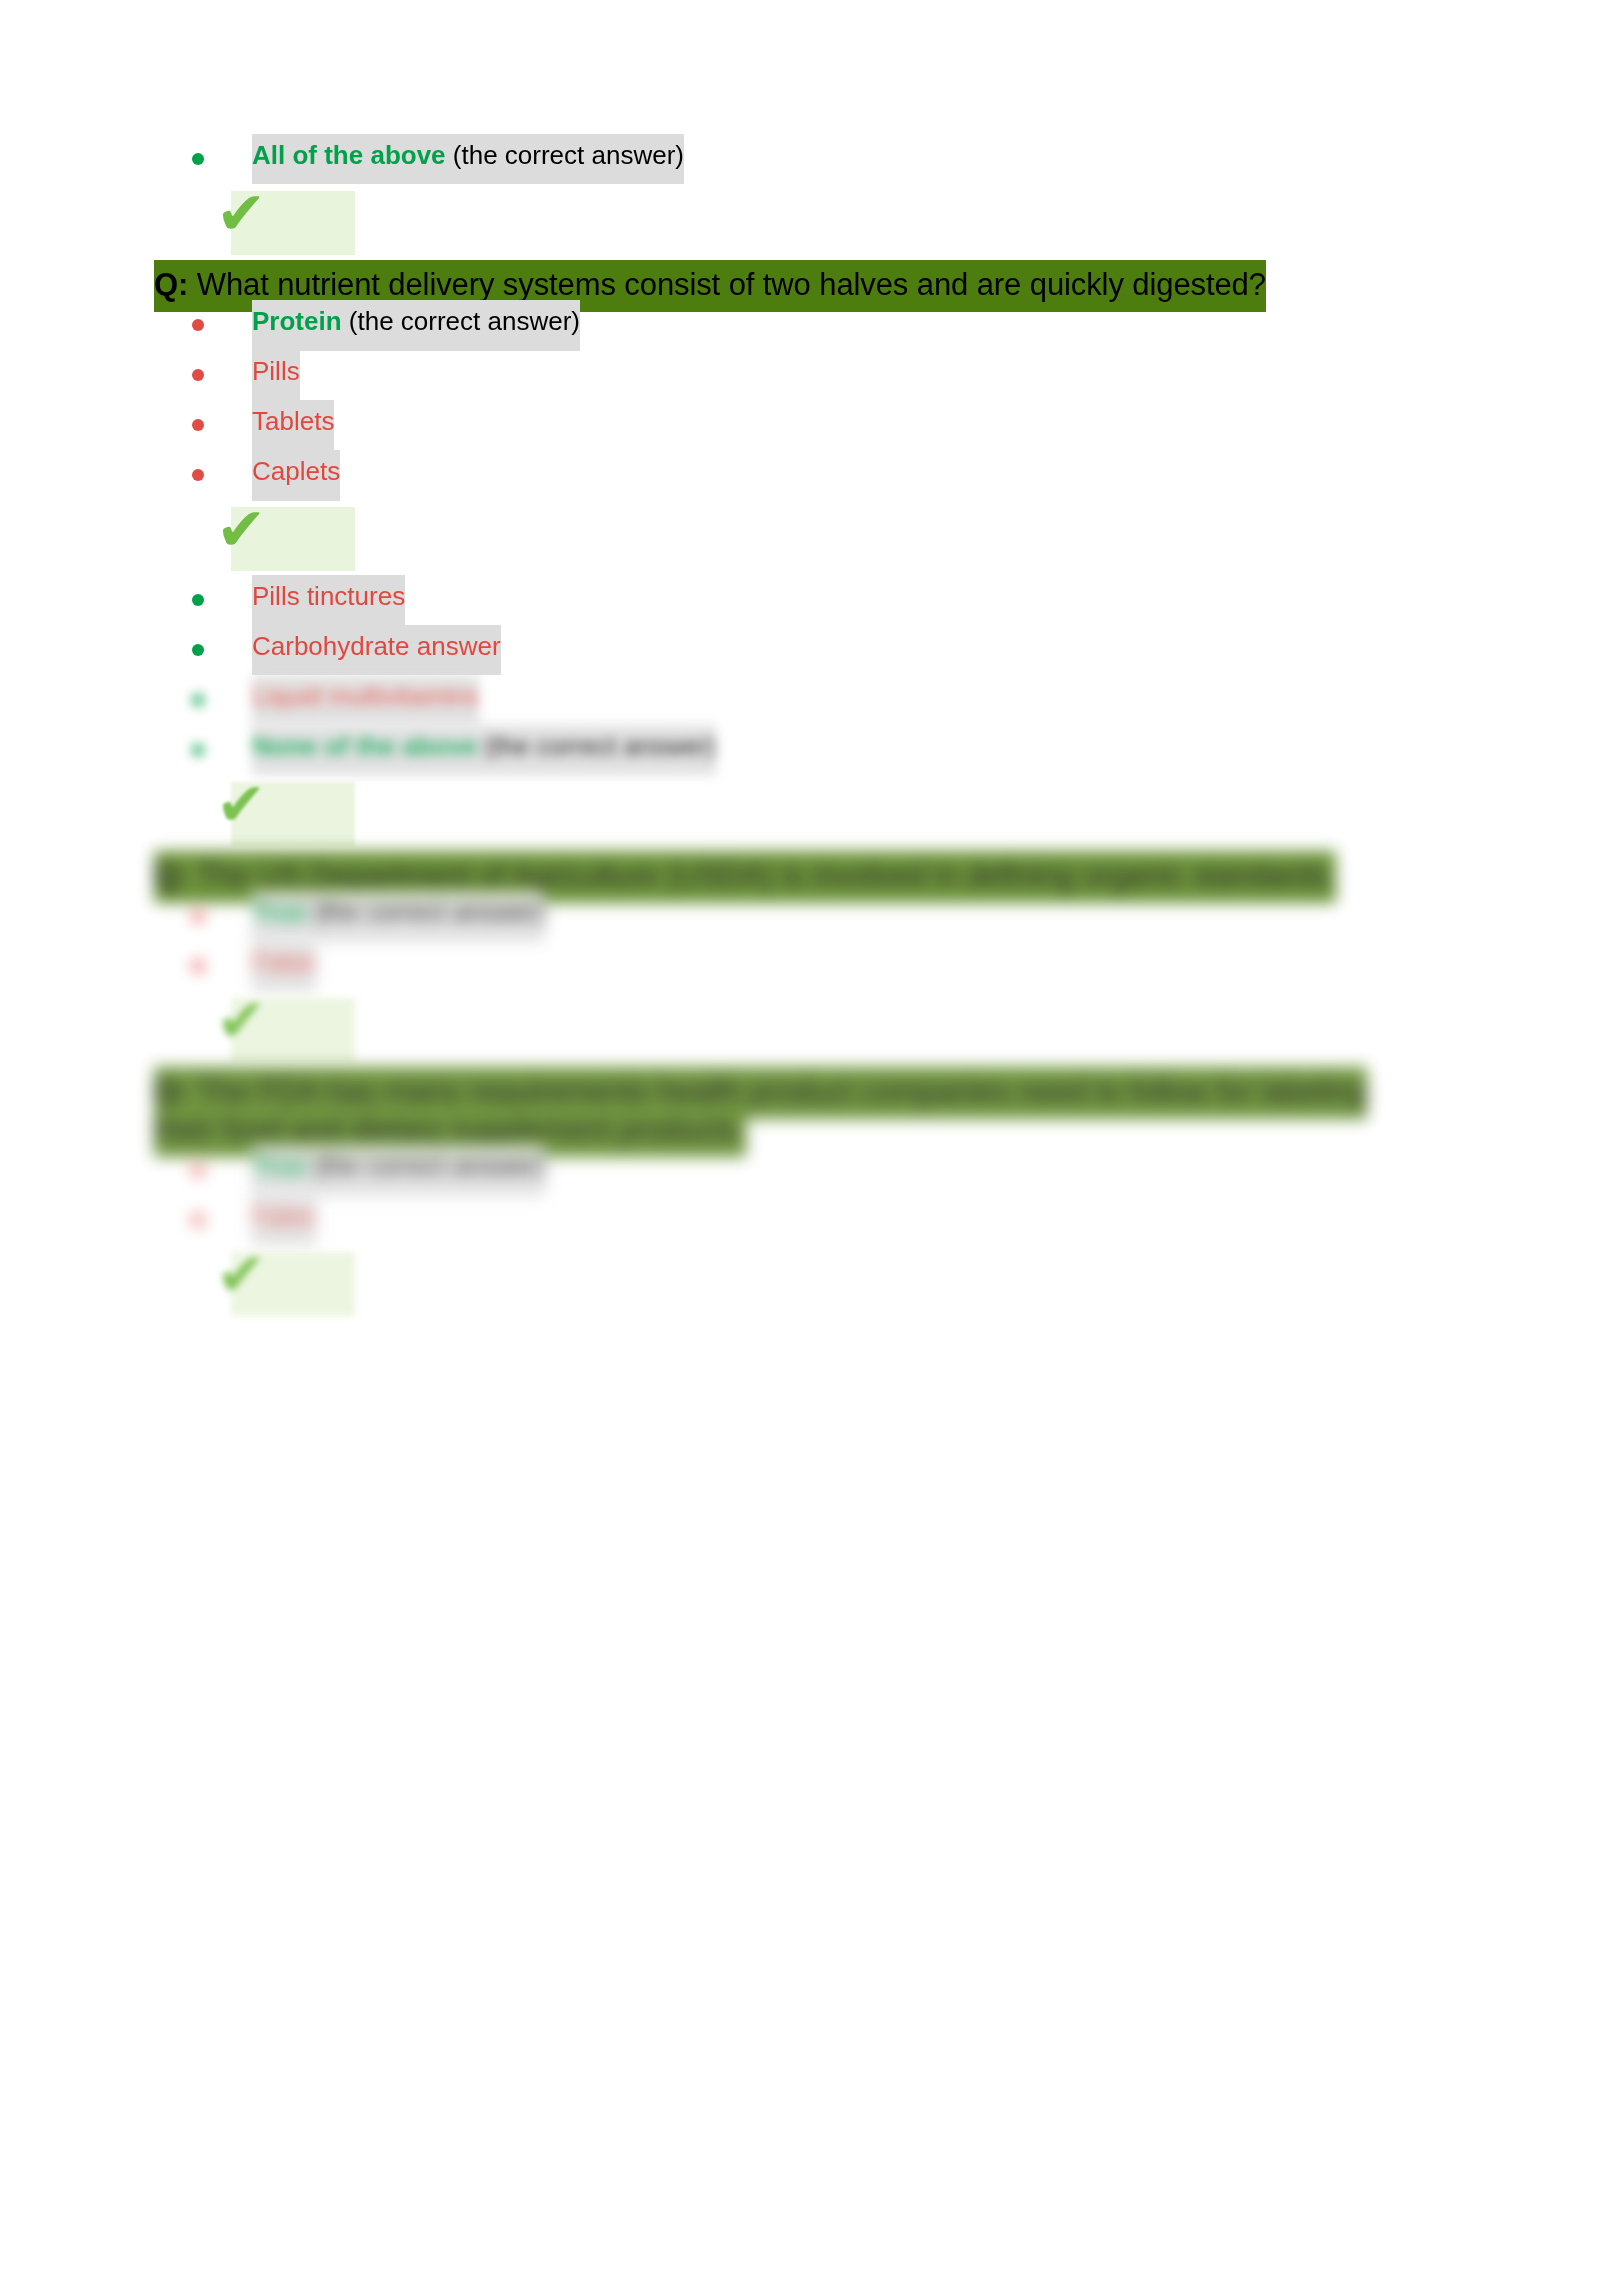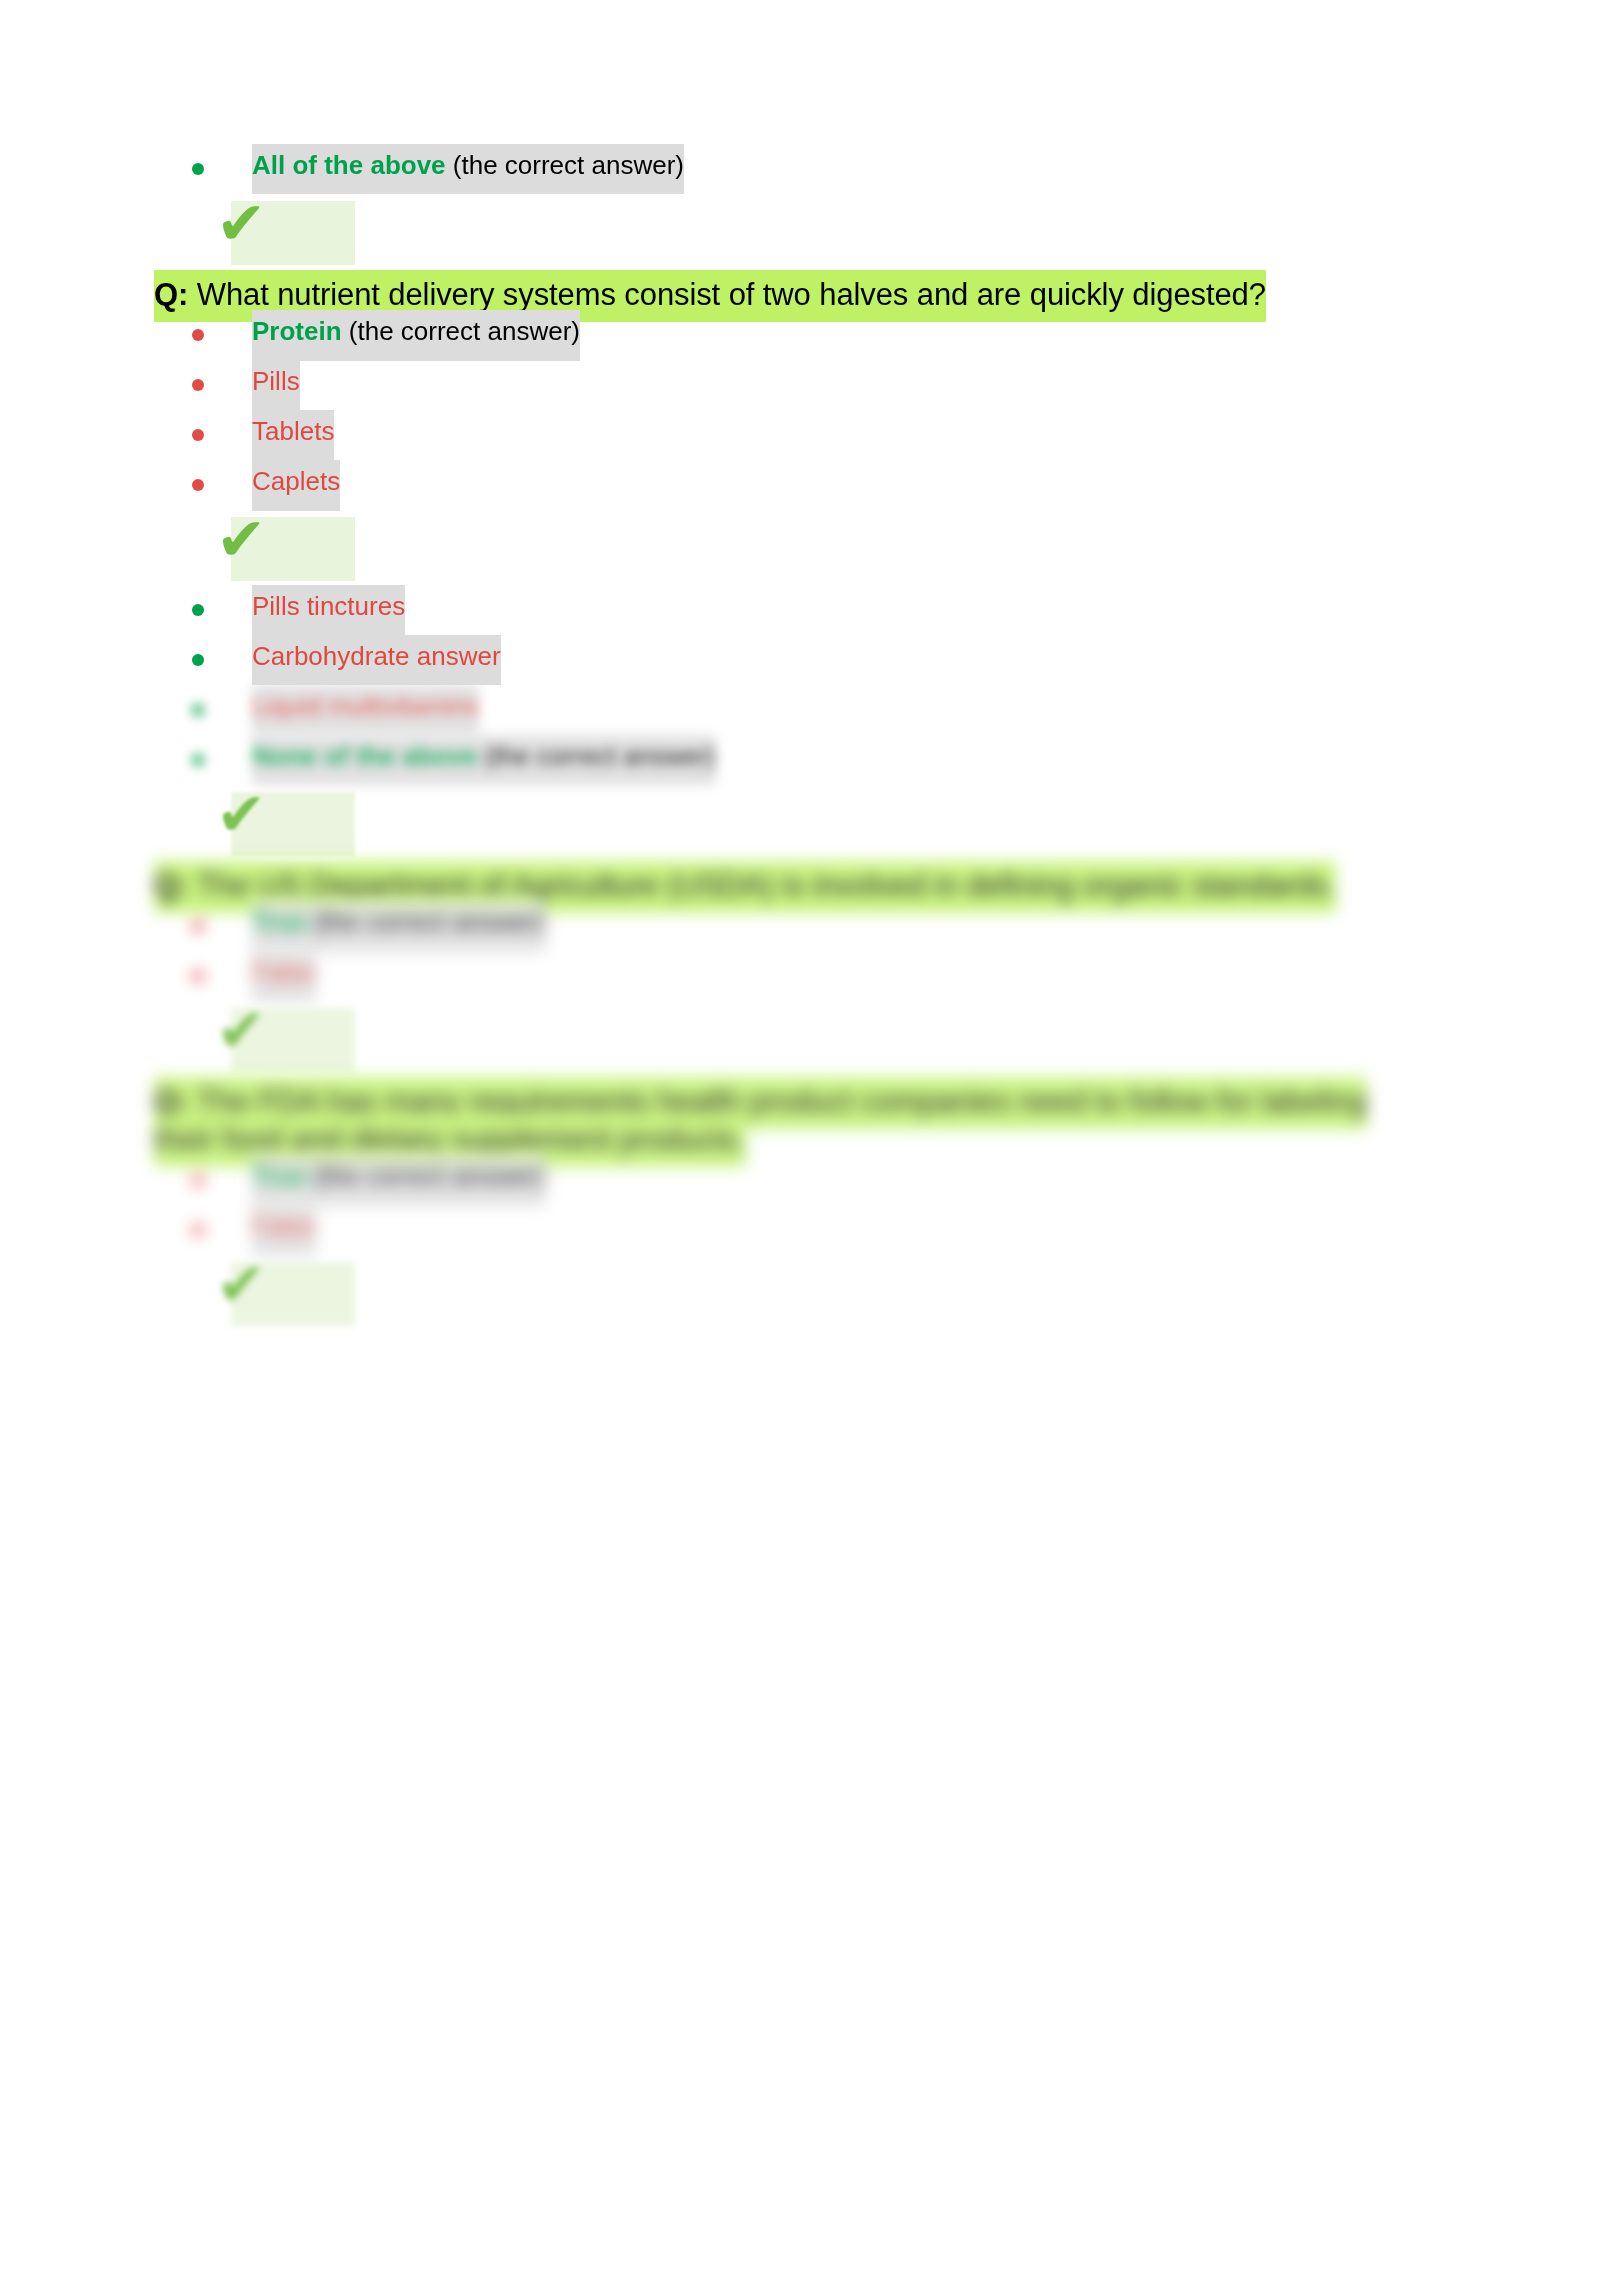--- a/index.html
+++ b/index.html
@@ -18,34 +18,34 @@
     position: relative;
     width: 1623px;
     height: 2295px;
     background: #ffffff;
     overflow: hidden;
   }
 
   .content {
     position: absolute;
     left: 154px;
-    top: 151px;
+    top: 141px;
     width: 1243px;
   }
 
   
   .question {
     font-size: 31px;
     line-height: 1.22;
     color: #000000;
     margin: 0 0 3.9px 0;
     letter-spacing: -0.1px;
   }
   .question .hl {
-    background: #bef264;
+    background: #4d7c0f;
     box-decoration-break: clone;
     -webkit-box-decoration-break: clone;
     padding: 6.5px 0 10.5px 0;
   }
   .question .qmark {
     font-weight: bold;
   }
 
   
   .options {

